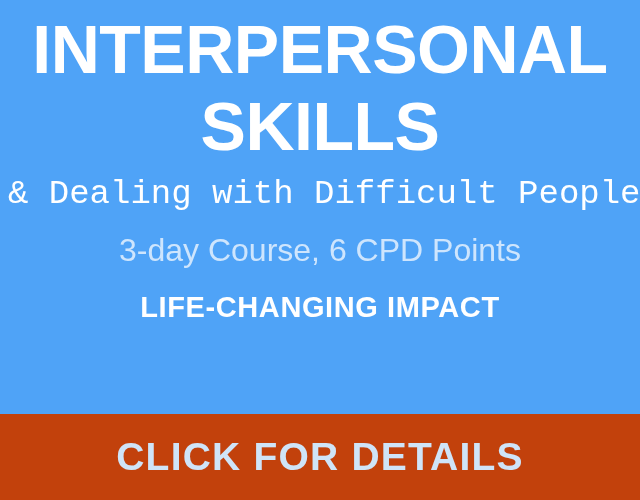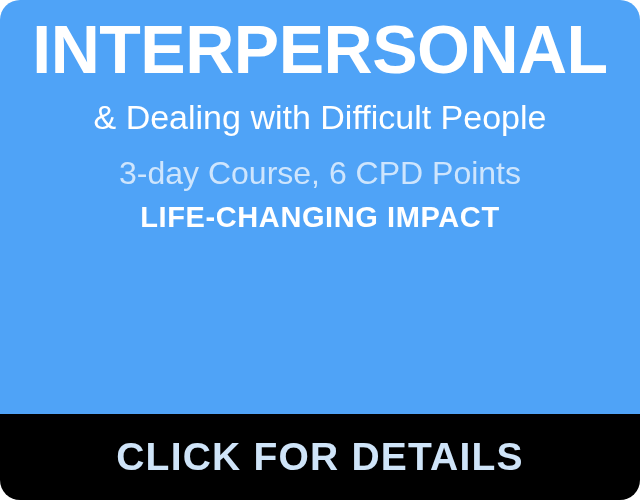--- a/index.html
+++ b/index.html
@@ -19,21 +19,20 @@
 
   .ad-banner {
     position: relative;
     width: 640px;
     height: 500px;
     box-sizing: border-box;
     display: flex;
     flex-direction: column;
     overflow: hidden;
     cursor: pointer;
-    border-radius: 20px;
   }
 
   
   .banner-body {
     position: relative;
     flex: 0 0 414px;
     height: 414px;
     background: #4fa3f7;
     display: flex;
     flex-direction: column;
@@ -58,21 +57,21 @@
     line-height: 77px;
     letter-spacing: -0.5px;
     white-space: nowrap;
   }
 
   .subheadline {
     display: block;
     width: 100%;
     text-align: center;
     color: #ffffff;
-    font-family: Liberation Sans, sans-serif;
+    font-family: Liberation Mono, monospace;
     font-weight: normal;
     font-size: 34px;
     line-height: 42px;
     margin-top: 8px;
     white-space: nowrap;
   }
 
   .detail-list {
     width: 100%;
     text-align: center;
@@ -94,27 +93,28 @@
   .tagline {
     display: block;
     width: 100%;
     text-align: center;
     color: #ffffff;
     font-family: "Liberation Sans", sans-serif;
     font-weight: bold;
     font-size: 29px;
     line-height: 36px;
     letter-spacing: 0.6px;
+    margin-top: 13px;
     white-space: nowrap;
   }
 
   
   .cta-bar {
     flex: 1 1 auto;
-    background: #000000;
+    background: #c2410c;
     display: flex;
     align-items: center;
     justify-content: center;
     cursor: pointer;
   }
 
   .cta-label {
     color: #cfe4f8;
     font-family: "Liberation Sans", sans-serif;
     font-weight: bold;
@@ -127,20 +127,21 @@
 </style>
 </head>
 <body>
 
 <div class="ad-banner">
 
   <div class="banner-body">
 
     <div class="headline-block">
       <span class="headline-line">INTERPERSONAL</span>
+      <span class="headline-line">SKILLS</span>
     </div>
 
     <span class="subheadline">&amp; Dealing with Difficult People</span>
 
     <div class="detail-list">
       <span class="detail-line">3-day Course, 6 CPD Points</span>
     </div>
 
     <span class="tagline">LIFE-CHANGING IMPACT</span>
 

